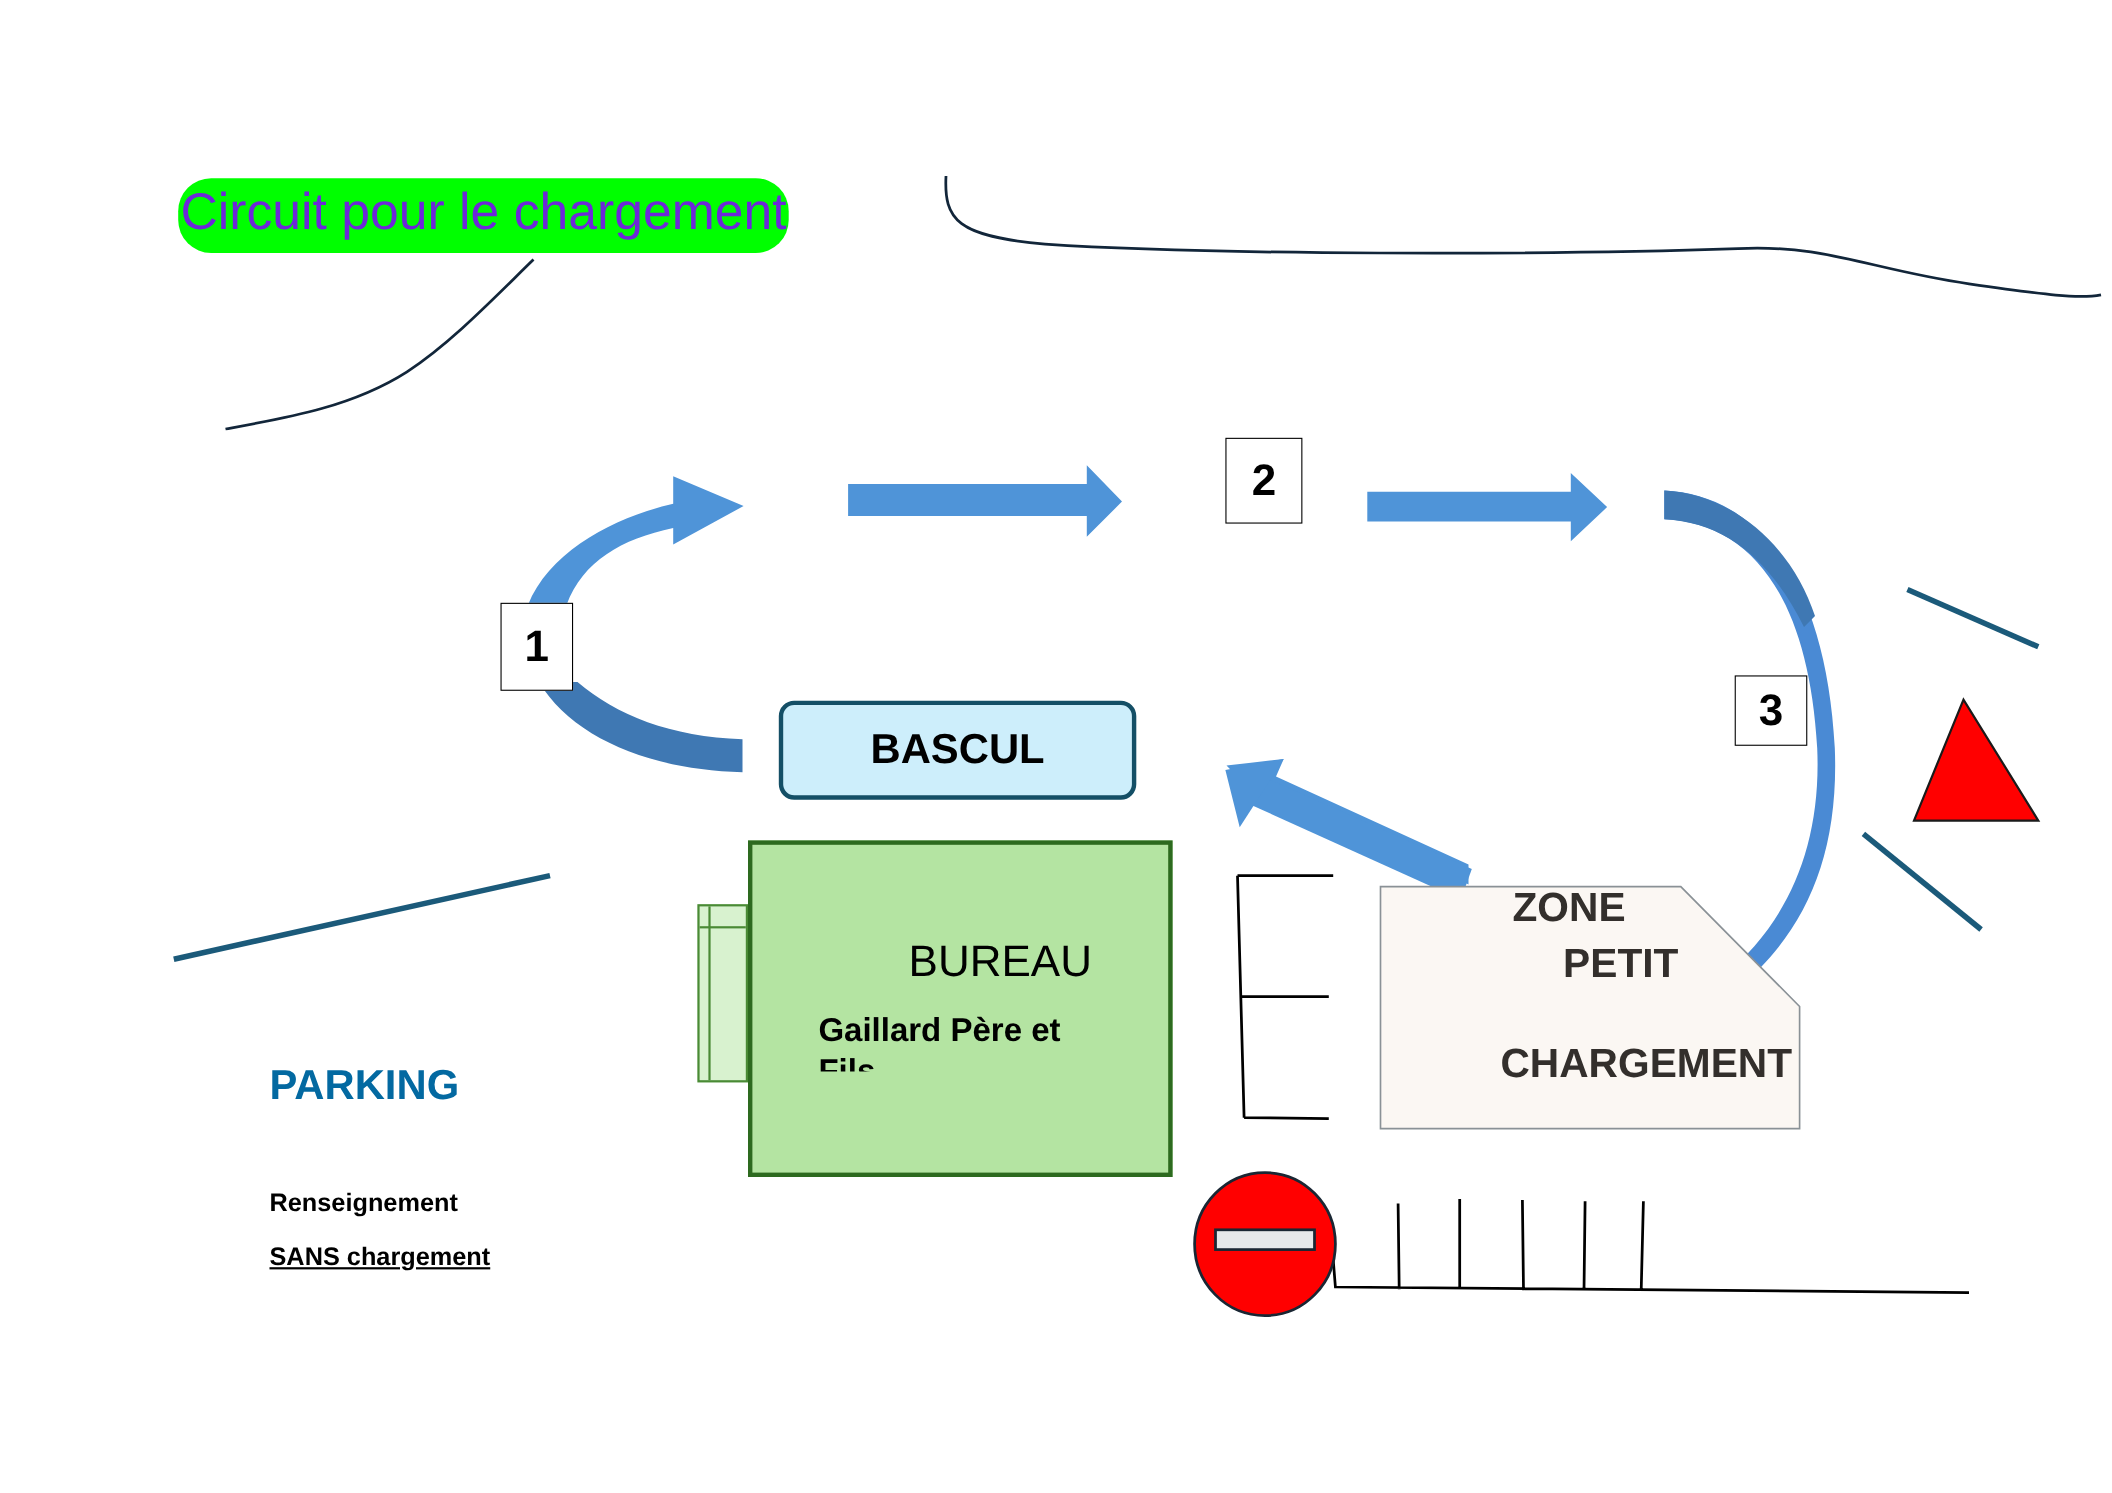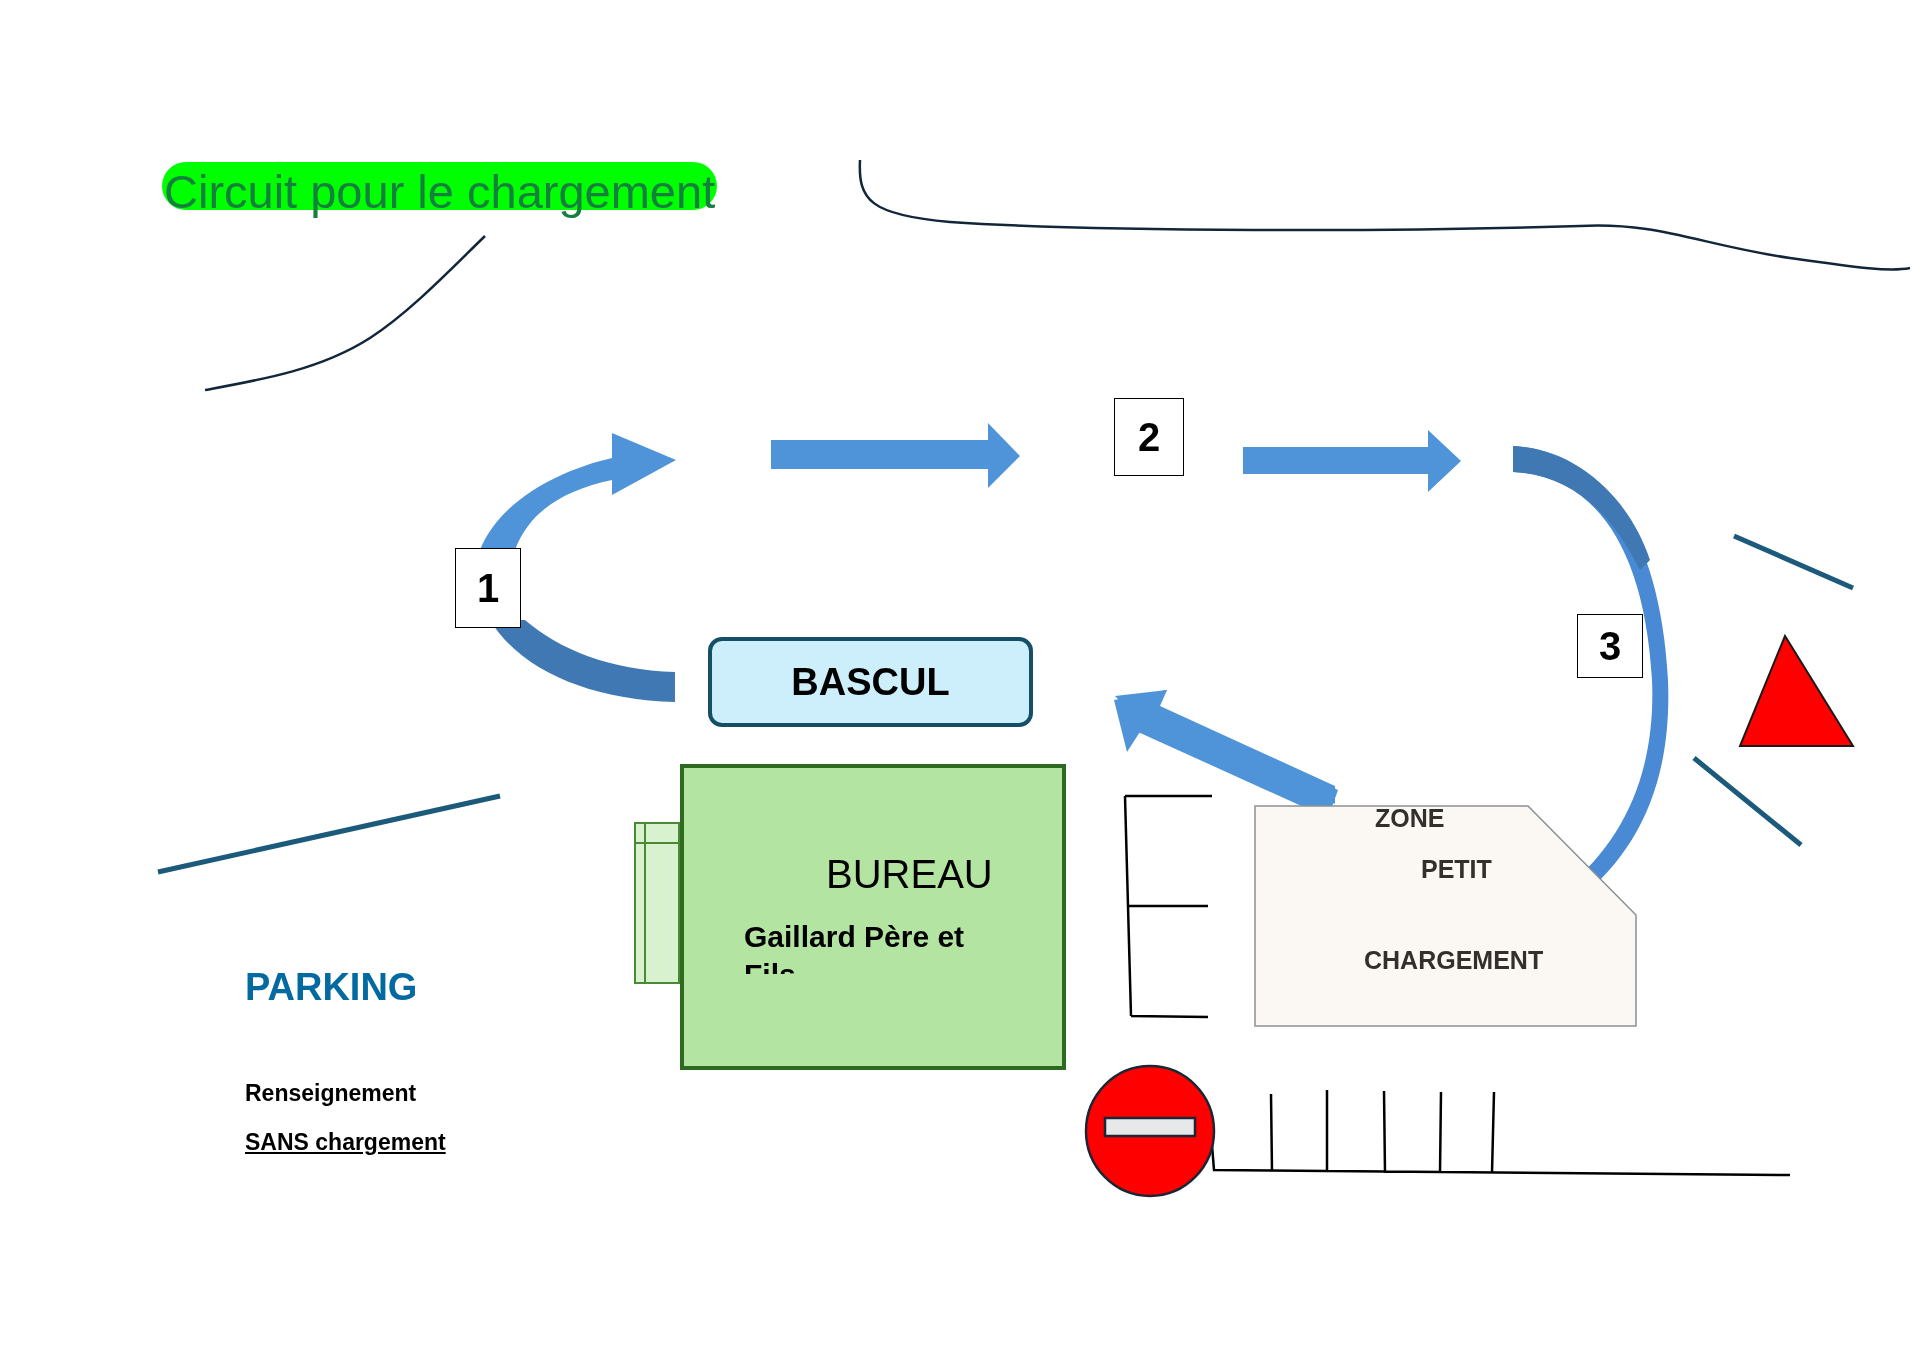--- a/index.html
+++ b/index.html
@@ -1,38 +1,38 @@
 <!DOCTYPE html>
 <html><head>
 <meta charset="utf-8">
 <style>
   html, body { margin:0; padding:0; background:#ffffff; }
   body { width:1920px; height:1357px; position:relative; overflow:hidden;
          font-family:"Liberation Sans", sans-serif; }
   svg.canvas { position:absolute; left:0; top:0; width:1920px; height:1357px; }
   .abs { position:absolute; }
-  .title { left:162px; top:162px; height:48px; padding:0 2px; background:#00ff00;
-           color:#15803d; font-size:47px; line-height:60px; white-space:nowrap;border-radius:30px; }
+  .title { left:162px; top:162px; height:68px; padding:0 2px; background:#00ff00;
+           color:#6d28d9; font-size:47px; line-height:60px; white-space:nowrap;border-radius:30px; }
   .stepbox { background:#fff; border:1.5px solid #000; box-sizing:border-box;
              font-weight:bold; font-size:40px; color:#000;
              display:flex; align-items:center; justify-content:center; }
   .bascul { left:708px; top:637px; width:325px; height:90px; box-sizing:border-box;
             background:#cdeefb; border:4px solid #144f66; border-radius:14px;
             display:flex; align-items:center; justify-content:center;
             font-weight:bold; font-size:38px; color:#000; }
   .bureau { left:680px; top:764px; width:386px; height:306px; box-sizing:border-box;
             background:#b4e4a2; border:4px solid #2d6a1f; }
   .bureau-title { left:142px; top:84px; font-weight:normal; font-size:40px; color:#000; white-space:nowrap; }
   .bureau-sub { left:60px; top:150px; width:260px; height:56px; overflow:hidden;
                 font-weight:bold; font-size:30px; line-height:38px; color:#000; }
   .annex { left:634px; top:822px; width:46px; height:162px; box-sizing:border-box;
            background:#d8f2cf; border:2px solid #4a8a35; }
   .annex-v { left:8px; top:0; width:2px; height:100%; background:#4a8a35; }
   .annex-h { left:0; top:18px; width:100%; height:2px; background:#4a8a35; }
-  .zone-text { font-weight:bold; font-size:25px; color:#332f2c; white-space:nowrap; }
+  .zone-text { font-weight:bold; font-size:37px; color:#332f2c; white-space:nowrap; }
   .parking-title { left:245px; top:966px; font-weight:bold; font-size:38px; color:#0369a1; }
   .parking-sub { font-weight:bold; font-size:23px; color:#000; white-space:nowrap;margin-top:44px; }
 </style>
 </head>
 <body>
 
 <svg class="canvas" viewBox="0 0 1920 1357">
 
   <path d="M860,160 C858,200 870,215 950,222 C1100,232 1400,232 1580,226 C1660,222 1700,245 1790,258 C1860,268 1890,272 1910,268" fill="none" stroke="#12263a" stroke-width="2.5"></path>
   <path d="M205,390 C260,380 320,370 370,338 C410,312 450,270 485,236" fill="none" stroke="#12263a" stroke-width="2.5"></path>

